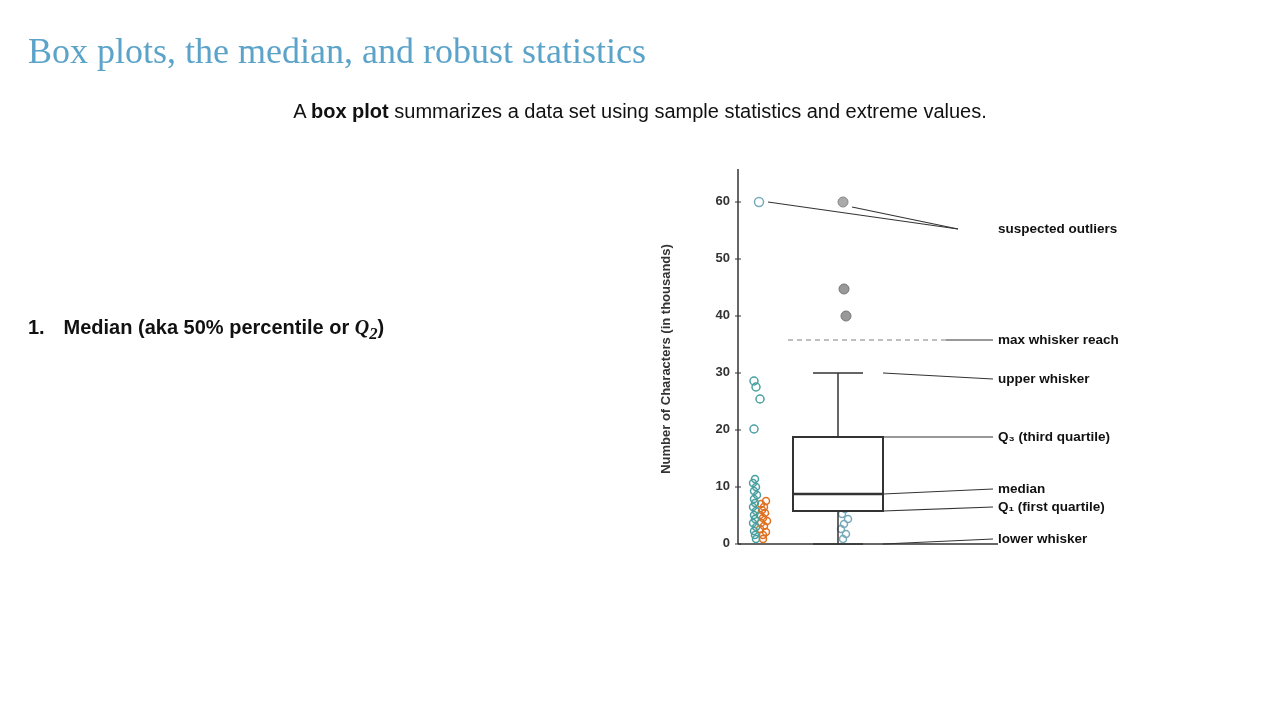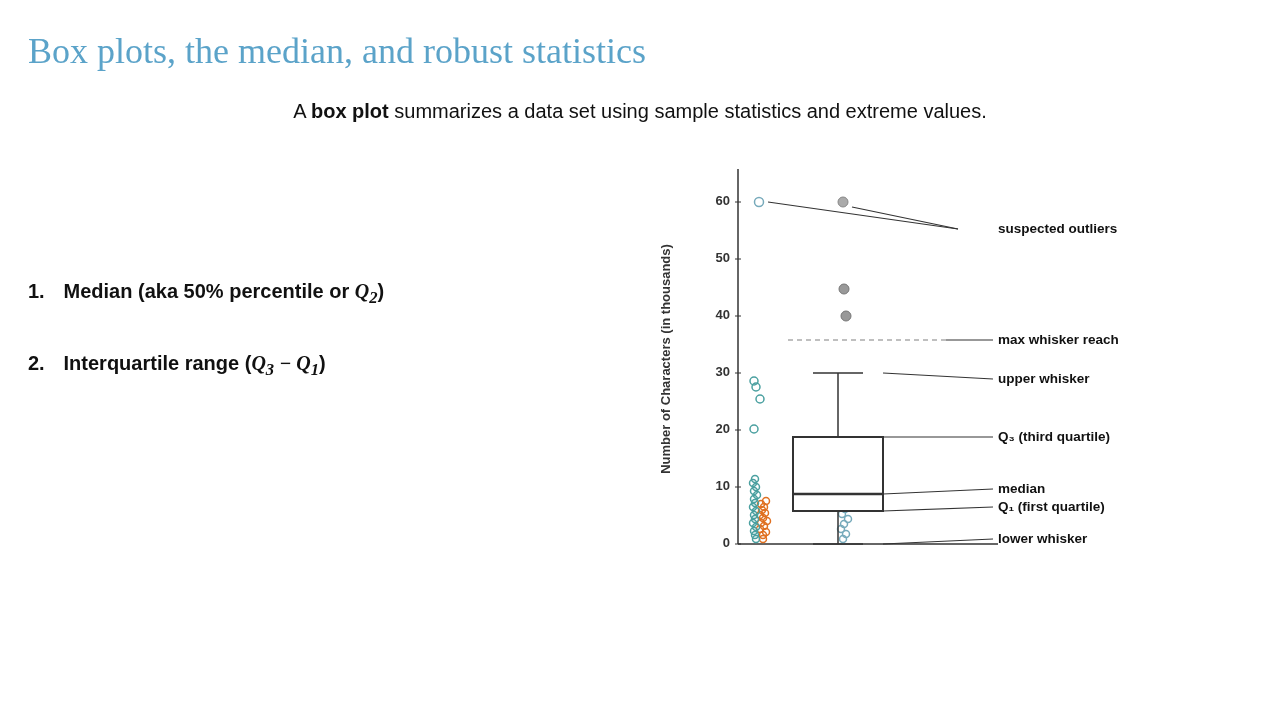--- a/index.html
+++ b/index.html
@@ -86,24 +86,20 @@
   </p>
 
   <div class="content-area">
     <div class="left-col">
 
       <div class="list-item">
         <span class="list-num">1.</span>
         Median (aka 50% percentile or <span class="math"><i>Q</i><sub>2</sub></span>)
       </div>
 
-      <div class="list-item">
-        <span class="list-num">2.</span>
-        Interquartile range (<span class="math"><i>Q</i><sub>3</sub> − <i>Q</i><sub>1</sub></span>)
-      </div>
 
     </div>
 
     <div class="right-col">
       <div class="chart-container">
         <svg class="chart" viewBox="0 0 580 420">
 
           <line x1="90" y1="30" x2="90" y2="405" stroke="#333" stroke-width="1.5"></line>
 
           <line x1="90" y1="405" x2="350" y2="405" stroke="#333" stroke-width="1.5"></line>

